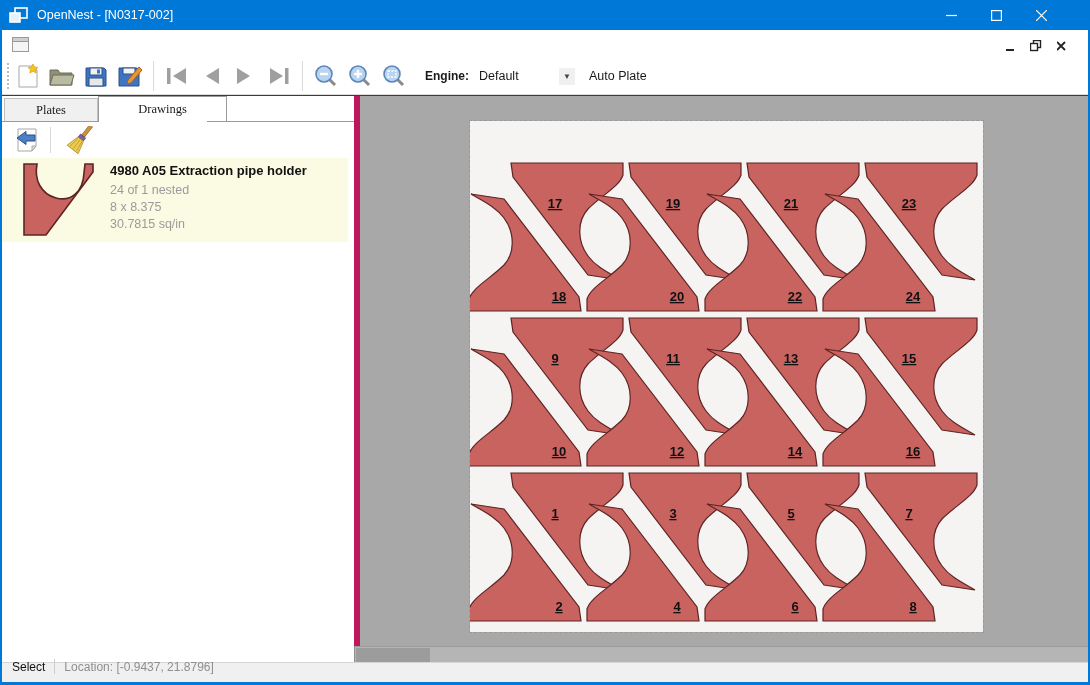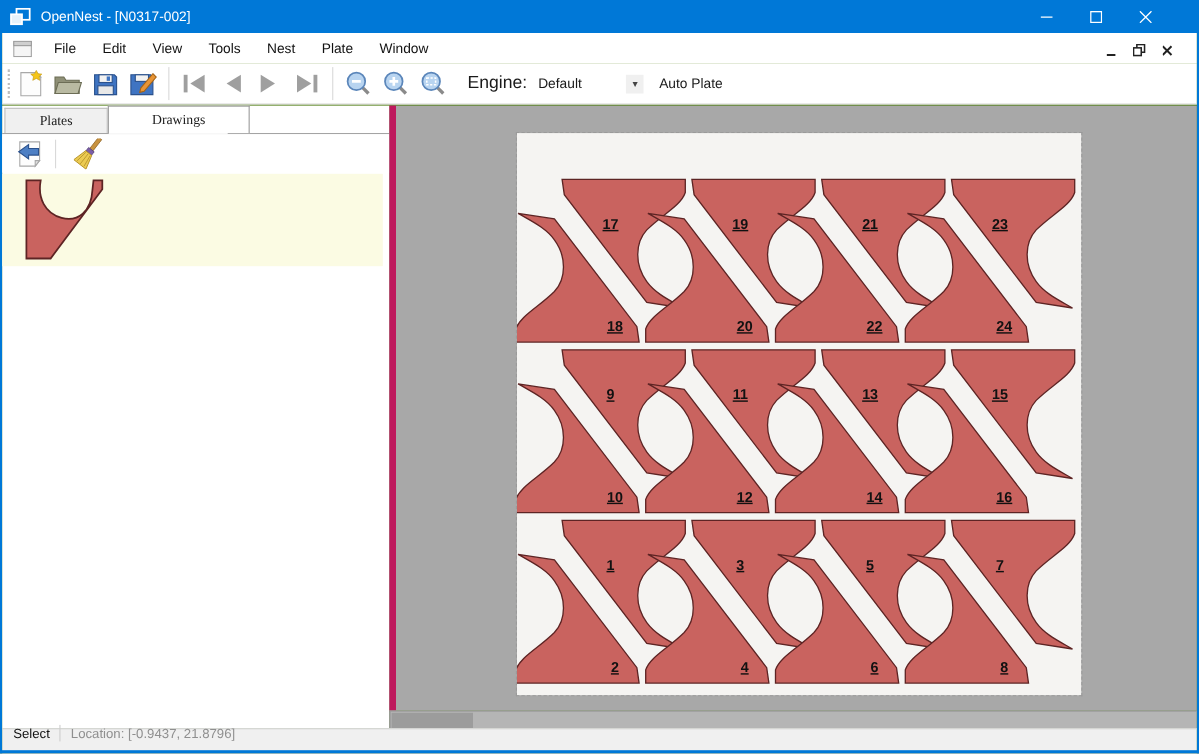--- a/index.html
+++ b/index.html
@@ -1,18 +1,18 @@
 <!DOCTYPE html>
 <html><head>
 <meta charset="utf-8">
 <style>
   * { margin:0; padding:0; box-sizing:border-box; }
   html,body { width:1090px; height:685px; overflow:hidden; }
   body { font-family:"Liberation Sans", sans-serif; font-size:12px; color:#1a1a1a; }
-  .window { position:relative; width:1090px; height:685px; background:#4d7c0f;
+  .window { position:relative; width:1090px; height:685px; background:#14532d;
             border-left:2px solid #0078d7; border-right:2px solid #0078d7; }
 
   
   .titlebar { position:absolute; left:-2px; top:0; width:1090px; height:30px; background:#0078d7;
               display:flex; align-items:center; color:#fff; }
   .titlebar .appicon { margin-left:9px; width:20px; height:17px; }
   .titlebar .title { margin-left:8px; font-size:12.5px; }
   .winbtns { position:absolute; right:26px; top:0; height:30px; display:flex; }
   .winbtn { width:45px; height:30px; display:flex; align-items:center; justify-content:center; }
   .winbtn svg { display:block; }
@@ -28,21 +28,21 @@
             font-weight:bold; font-size:11px; color:#222; }
 
   
   .toolbar { position:absolute; left:0; top:58px; width:1086px; height:37px; background:#fff;
              border-bottom:1px solid #dcdcdc; display:flex; align-items:center; }
   .grip { width:5px; height:26px; margin-left:4px;
           background-image:repeating-linear-gradient(#bdbdbd 0 2px, transparent 2px 4px);
           background-size:2px 100%; background-repeat:no-repeat; background-position:1px 0; }
   .tbtn { width:34px; height:32px; display:flex; align-items:center; justify-content:center; }
   .tsep { width:1px; height:30px; background:#d9d9d9; margin:0 6px; }
-  .engine-label { font-weight:normal; font-size:16px; margin-left:14px; }
+  .engine-label { font-weight:bold; font-size:12px; margin-left:14px; }
   .engine-value { margin-left:10px; font-size:12.5px; width:78px; }
   .combo-arrow { width:16px; height:17px; background:#f0f0f0; display:flex; align-items:center;
                  justify-content:center; font-size:8px; color:#444; margin-left:2px; }
   .autonest { margin-left:14px; font-size:12.5px; }
 
   
   .sidebar { position:absolute; left:0; top:96px; width:352px; height:566px; background:#fff; }
   .tabs { position:absolute; left:0; top:0; height:25px; width:352px; }
   .tab { position:absolute; text-align:center; font-size:12.5px;font-family:Liberation Serif, serif; }
   .tab-plates { left:2px; top:2px; width:94px; height:23px; line-height:22px;
@@ -116,29 +116,20 @@
           </svg>
       </div>
     </div>
   </div>
 
   <div class="menubar">
     <svg class="mdiicon" viewBox="0 0 17 15">
       <rect x="0.5" y="0.5" width="16" height="14" fill="#f5f5f5" stroke="#9a9a9a"></rect>
       <rect x="0.5" y="0.5" width="16" height="4" fill="#cfcfcf" stroke="#9a9a9a"></rect>
     </svg>
-    <div class="menuitems">
-        <span class="menuitem">File</span>
-        <span class="menuitem">Edit</span>
-        <span class="menuitem">View</span>
-        <span class="menuitem">Tools</span>
-        <span class="menuitem">Nest</span>
-        <span class="menuitem">Plate</span>
-        <span class="menuitem">Window</span>
-      </div>
     <div class="mdibtns">
       <div class="mdibtn">
         <svg width="9" height="12">
             <line x1="0" y1="10" x2="8" y2="10" stroke="#222" stroke-width="2"></line>
           </svg>
       </div>
       <div class="mdibtn">
         <svg width="12" height="12">
           <rect x="3.5" y="0.5" width="7" height="7" fill="none" stroke="#222" stroke-width="1.4"></rect>
           <rect x="0.5" y="3.5" width="7" height="7" fill="#fff" stroke="#222" stroke-width="1.4"></rect>
@@ -266,20 +257,26 @@
             <path d="M10.5,14 L9,25 M13,14 L13,25.5 M15.5,14 L17,25" stroke="#b5922a" stroke-width="0.7" fill="none"></path>
           </g>
         </svg>
       </div>
     </div>
 
     <div class="drawing-item">
       <svg class="thumb" viewBox="0 0 88 78">
         <path d="M8,3 L21,3 C18,19 25,33 40,37 C55,41 67,31 68,12 L69,3 L77,3 L77,11 L30,74 L8,74 Z" fill="#c9635f" stroke="#5d2424" stroke-width="1.6"></path>
       </svg>
+      <div class="dmeta">
+        <div class="dtitle">4980 A05 Extraction pipe holder</div>
+        <div class="dline">24 of 1 nested</div>
+        <div class="dline">8 x 8.375</div>
+        <div class="dline">30.7815 sq/in</div>
+      </div>
     </div>
   </div>
 
   <div class="canvas">
     <div class="plate">
       <svg width="513" height="511" viewBox="0 0 513 511">
           <g transform="translate(0,38)">
             <path d="M41,4 L153,4 L153,16 C149,28 132,36 118,50 C107,62 107,82 118,97 C126,108 139,114 151,121 L118,116 L43,18 Z" class="part"></path>
             <path d="M41,4 L153,4 L153,16 C149,28 132,36 118,50 C107,62 107,82 118,97 C126,108 139,114 151,121 L118,116 L43,18 Z" class="part" transform="rotate(180 76 78)"></path>
             <text x="85" y="49" class="plbl">17</text>

